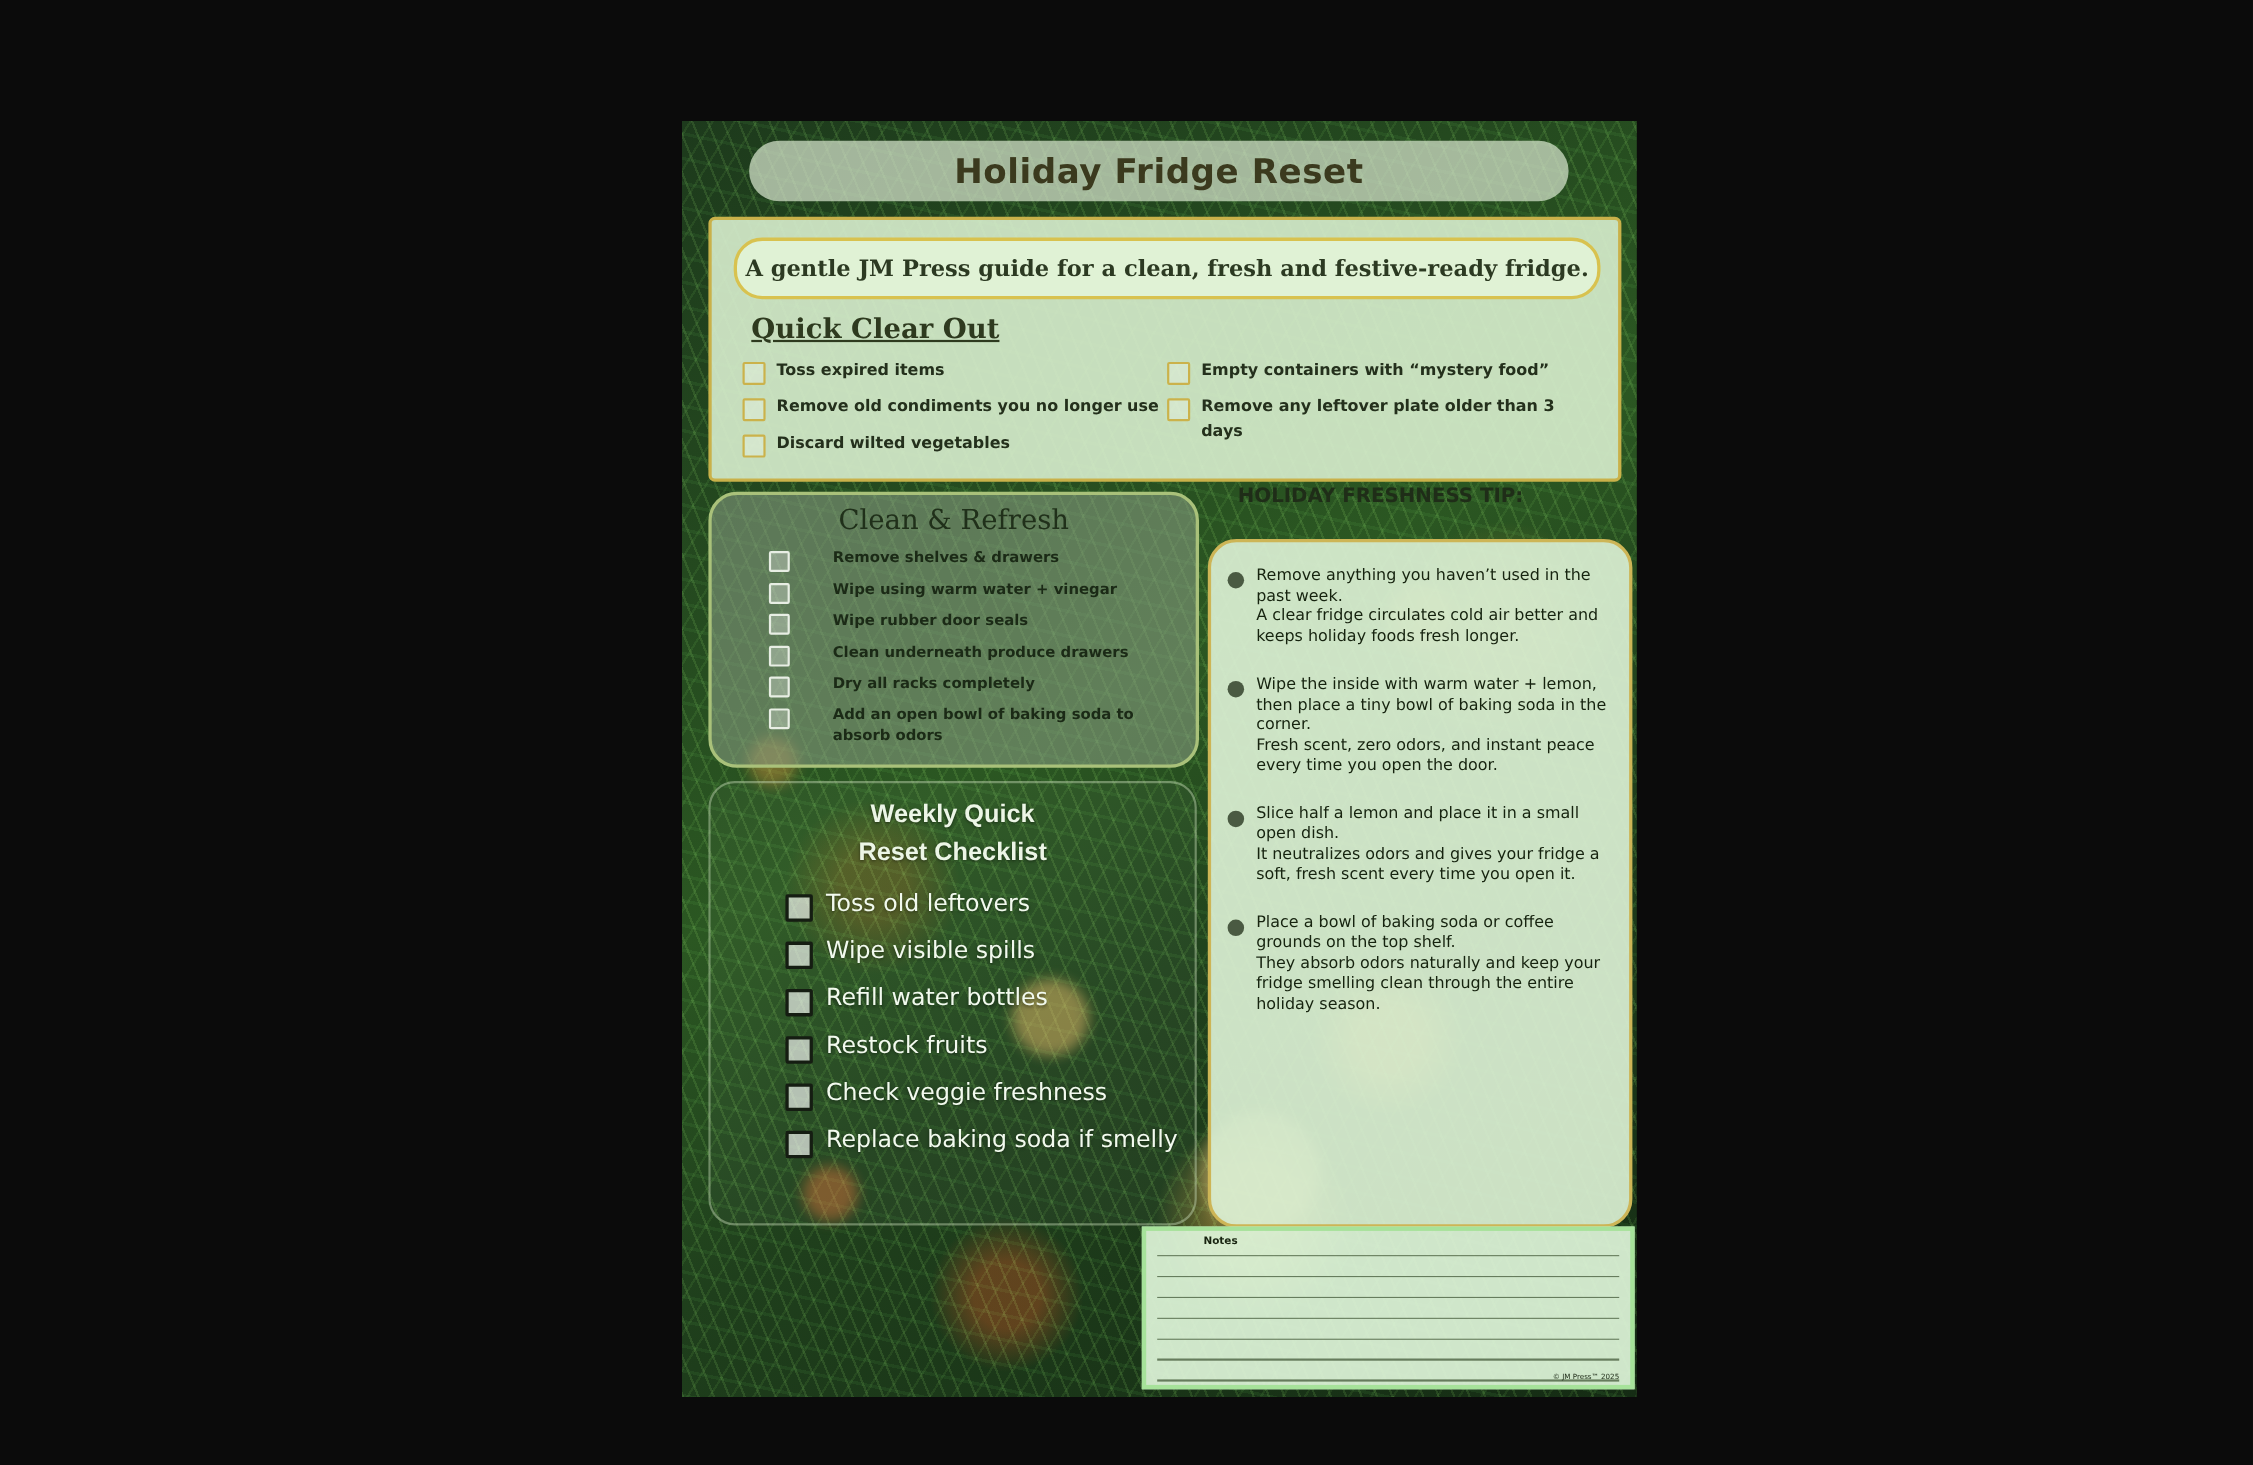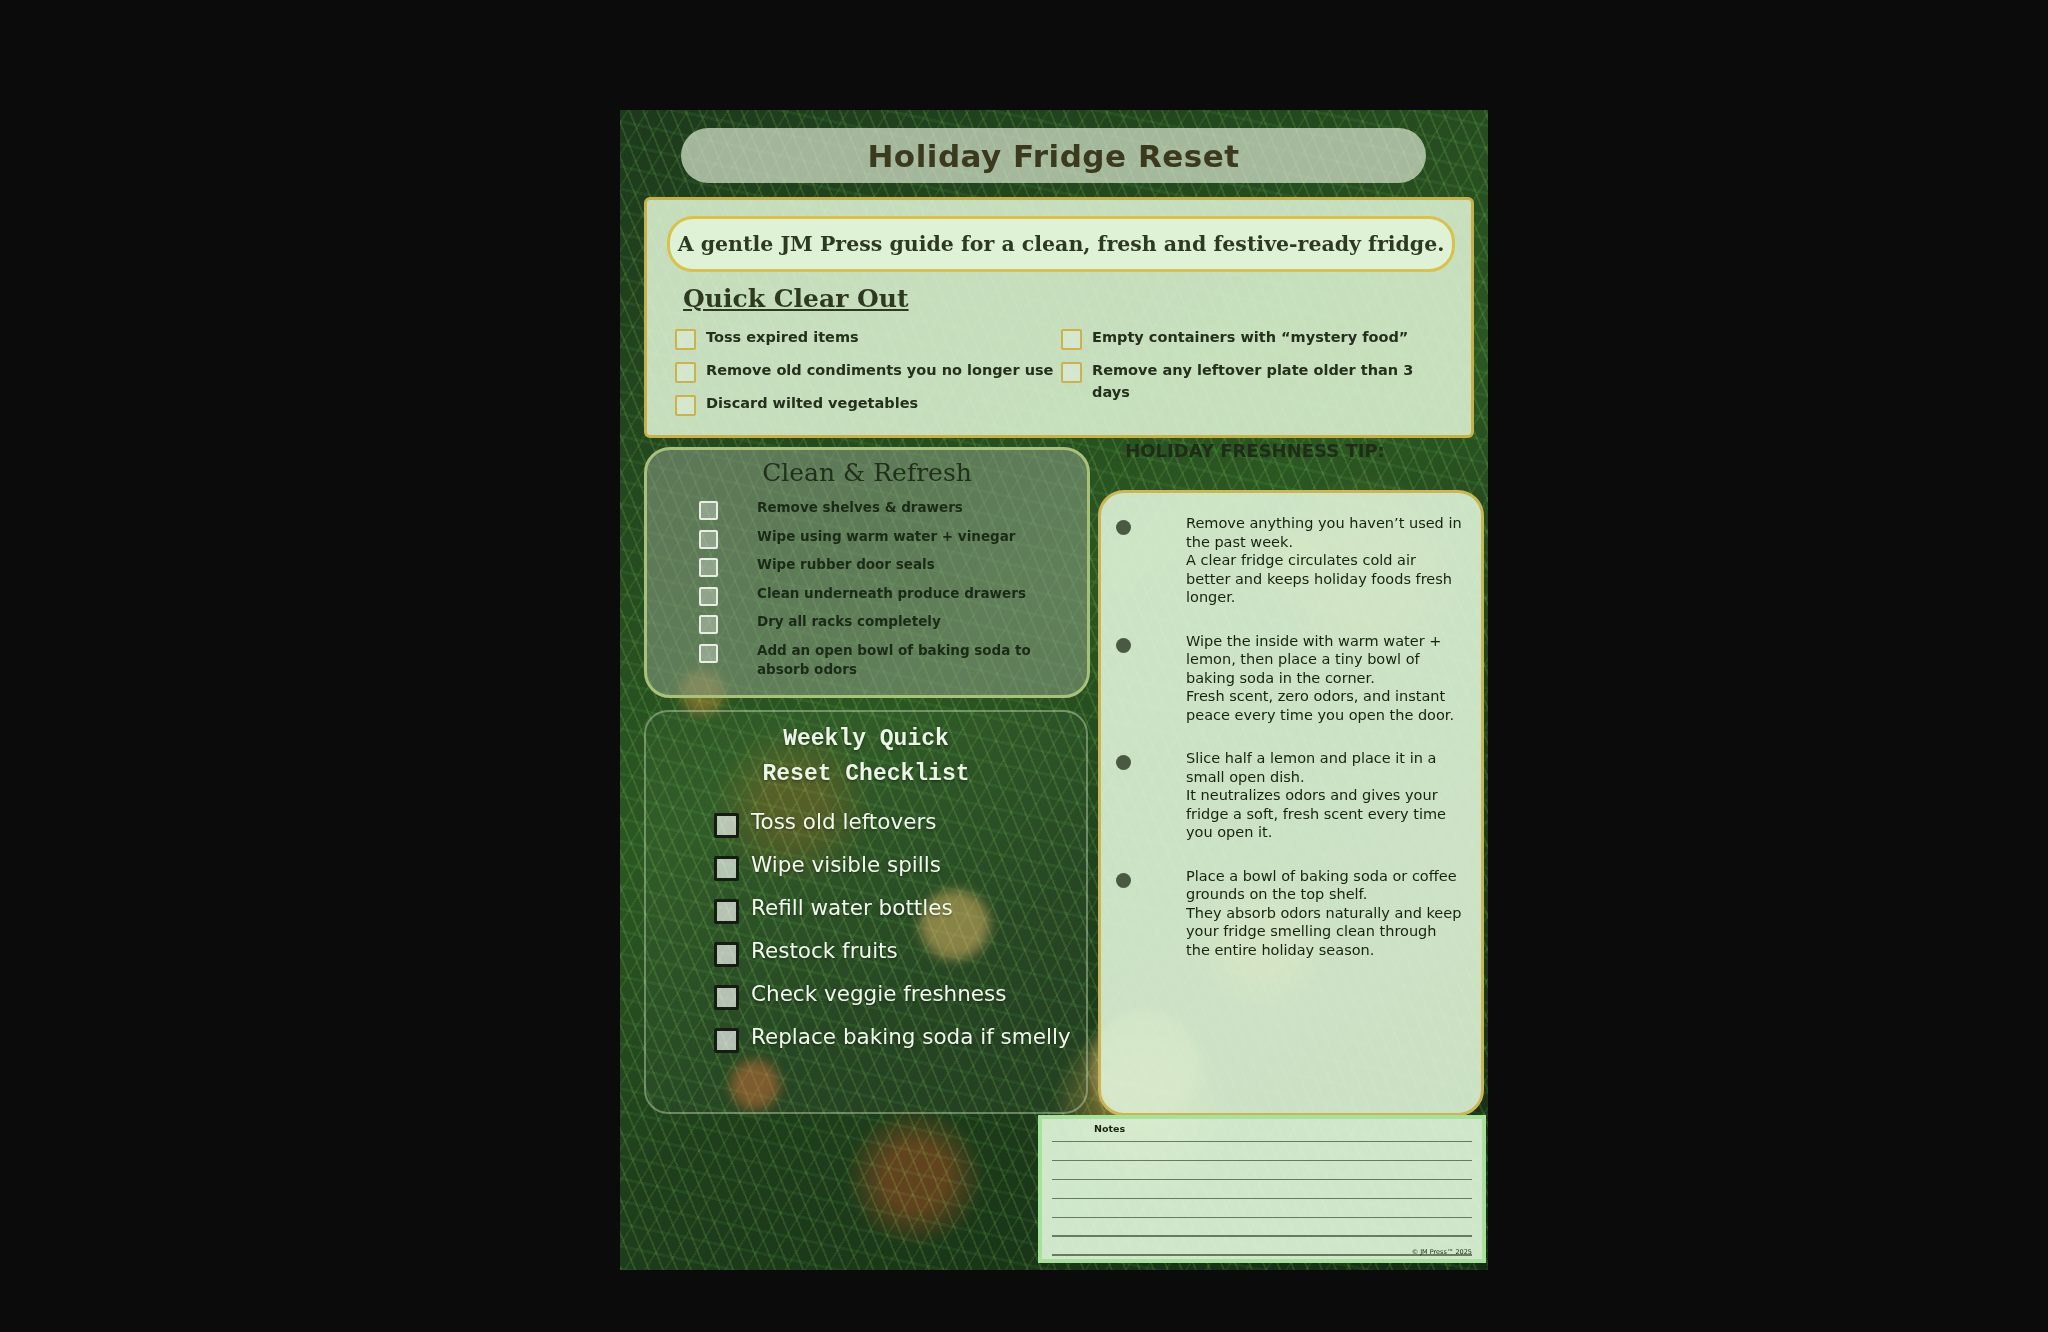--- a/index.html
+++ b/index.html
@@ -85,21 +85,21 @@
   .cr-row span{font-family:"DejaVu Sans",sans-serif;font-weight:bold;font-size:13.5px;color:#1b2a16;line-height:19px;margin-left:30px;}
 
   
   .wk-panel{
     position:absolute;left:24px;top:600px;width:440px;height:400px;
     border:2px solid rgba(195,215,180,.45);border-radius:24px;
     background:rgba(255,255,255,.03);
   }
   .wk-head{
     position:absolute;top:10px;left:0;width:100%;text-align:center;
-    font-family:Liberation Mono, monospace;font-weight:bold;font-size:23px;color:#ecf6e6;
+    font-family:Liberation Sans, sans-serif;font-weight:bold;font-size:23px;color:#ecf6e6;
     line-height:35px;text-shadow:0 1px 3px rgba(0,0,0,.5);
   }
   .wk-list{position:absolute;left:68px;top:96px;width:360px;}
   .wk-row{display:flex;align-items:flex-start;gap:12px;margin-bottom:13px;}
   .cbox-b{
     width:19px;height:19px;border:3px solid #151d12;background:rgba(255,255,255,.65);
     border-radius:2px;flex:0 0 auto;margin-top:5px;
   }
   .wk-row span{font-family:"DejaVu Sans",sans-serif;font-size:21.5px;color:#f2faee;line-height:27px;text-shadow:0 1px 3px rgba(0,0,0,.45);}
 
@@ -117,21 +117,21 @@
     background:rgba(219,240,212,.92);
     border:3px solid #cdb556;border-radius:26px;
   }
   .tip-title{
     position:absolute;left:440px;top:330px;width:390px;text-align:center;
     font-family:"DejaVu Sans",sans-serif;font-weight:bold;font-size:18px;color:#1f2d18;
   }
   .tip-list{position:absolute;left:496px;top:404px;width:348px;}
   .tip-item{display:flex;gap:11px;margin-bottom:25px;}
   .dot{width:15px;height:15px;border-radius:50%;background:#4a5a42;flex:0 0 auto;margin-top:6px;}
-  .tip-text{font-family:"DejaVu Sans",sans-serif;font-size:14.5px;color:#16230f;line-height:18.5px;margin-left:44px;}
+  .tip-text{font-family:"DejaVu Sans",sans-serif;font-size:14.5px;color:#16230f;line-height:18.5px;}
 
   
   .notes{
     position:absolute;left:418px;top:1005px;width:440px;height:140px;
     background:rgba(222,244,216,.93);
     border:4px solid #a6e29a;
   }
   .notes-label{
     position:absolute;left:8px;top:4px;font-family:"DejaVu Sans",sans-serif;
     font-weight:bold;font-size:9.5px;color:#17230f;margin-left:44px;

